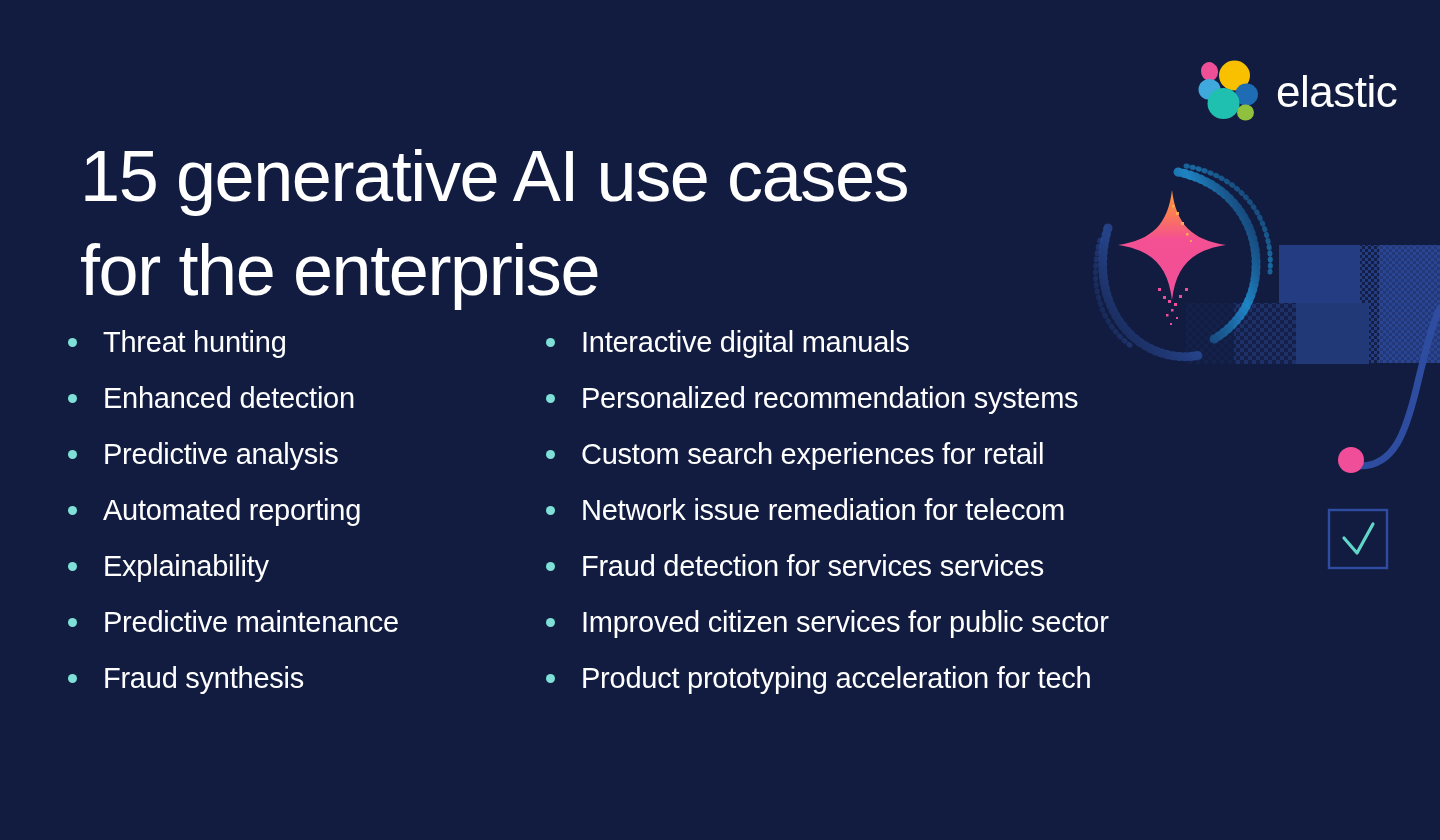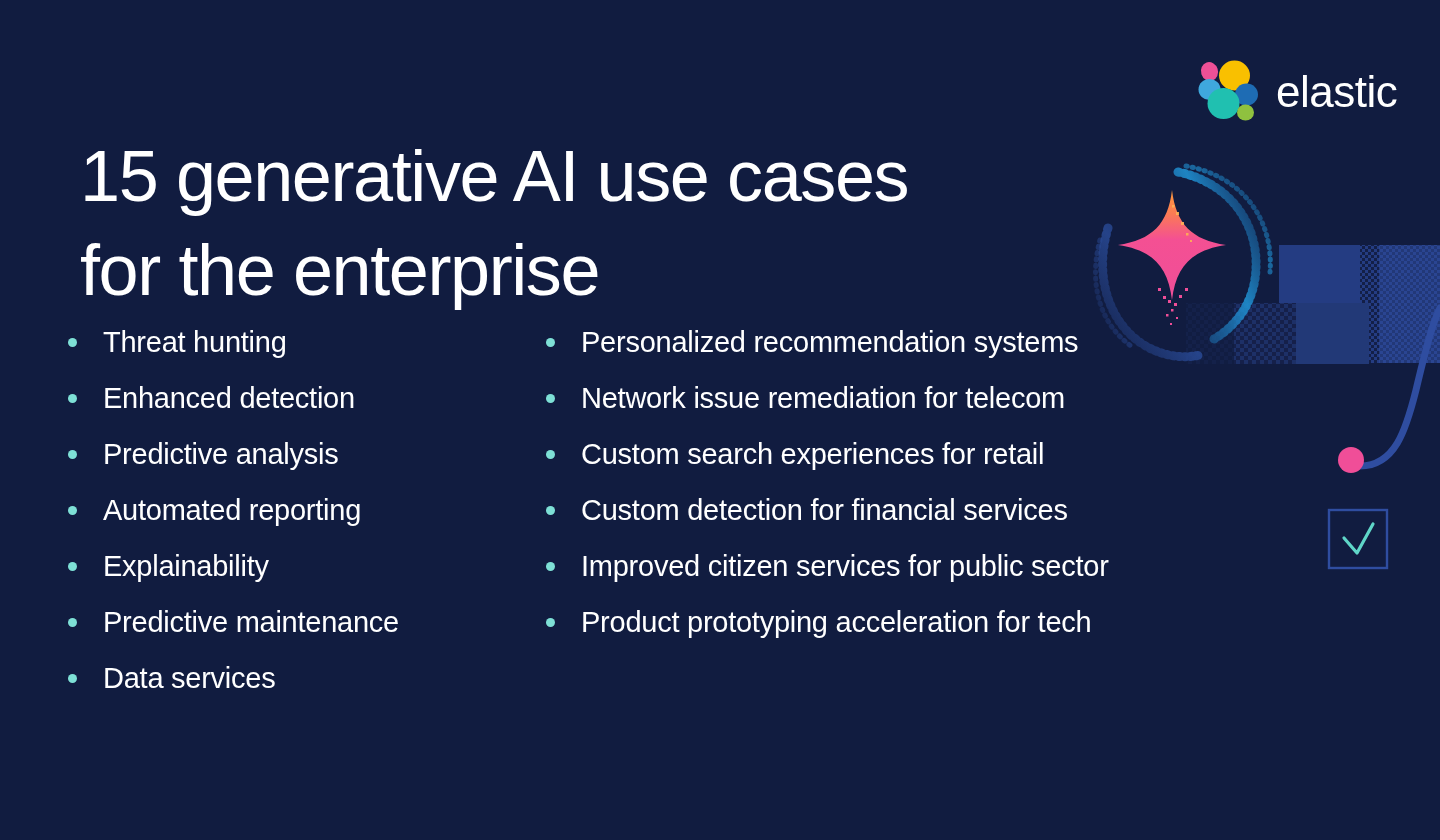--- a/index.html
+++ b/index.html
@@ -244,40 +244,44 @@
       <div class="bullet-row">
         <span class="bullet-dot"></span>
         <span class="bullet-text">Explainability</span>
       </div>
       <div class="bullet-row">
         <span class="bullet-dot"></span>
         <span class="bullet-text">Predictive maintenance</span>
       </div>
       <div class="bullet-row">
         <span class="bullet-dot"></span>
-        <span class="bullet-text">Data services</span>
+        <span class="bullet-text">Fraud synthesis</span>
       </div>
     </div>
 
     <div class="col col-right">
       <div class="bullet-row">
         <span class="bullet-dot"></span>
+        <span class="bullet-text">Interactive digital manuals</span>
+      </div>
+      <div class="bullet-row">
+        <span class="bullet-dot"></span>
         <span class="bullet-text">Personalized recommendation systems</span>
       </div>
       <div class="bullet-row">
         <span class="bullet-dot"></span>
+        <span class="bullet-text">Custom search experiences for retail</span>
+      </div>
+      <div class="bullet-row">
+        <span class="bullet-dot"></span>
         <span class="bullet-text">Network issue remediation for telecom</span>
       </div>
       <div class="bullet-row">
         <span class="bullet-dot"></span>
-        <span class="bullet-text">Custom search experiences for retail</span>
-      </div>
-      <div class="bullet-row">
-        <span class="bullet-dot"></span>
-        <span class="bullet-text">Custom detection for financial services</span>
+        <span class="bullet-text">Fraud detection for services services</span>
       </div>
       <div class="bullet-row">
         <span class="bullet-dot"></span>
         <span class="bullet-text">Improved citizen services for public sector</span>
       </div>
       <div class="bullet-row">
         <span class="bullet-dot"></span>
         <span class="bullet-text">Product prototyping acceleration for tech</span>
       </div>
     </div>

